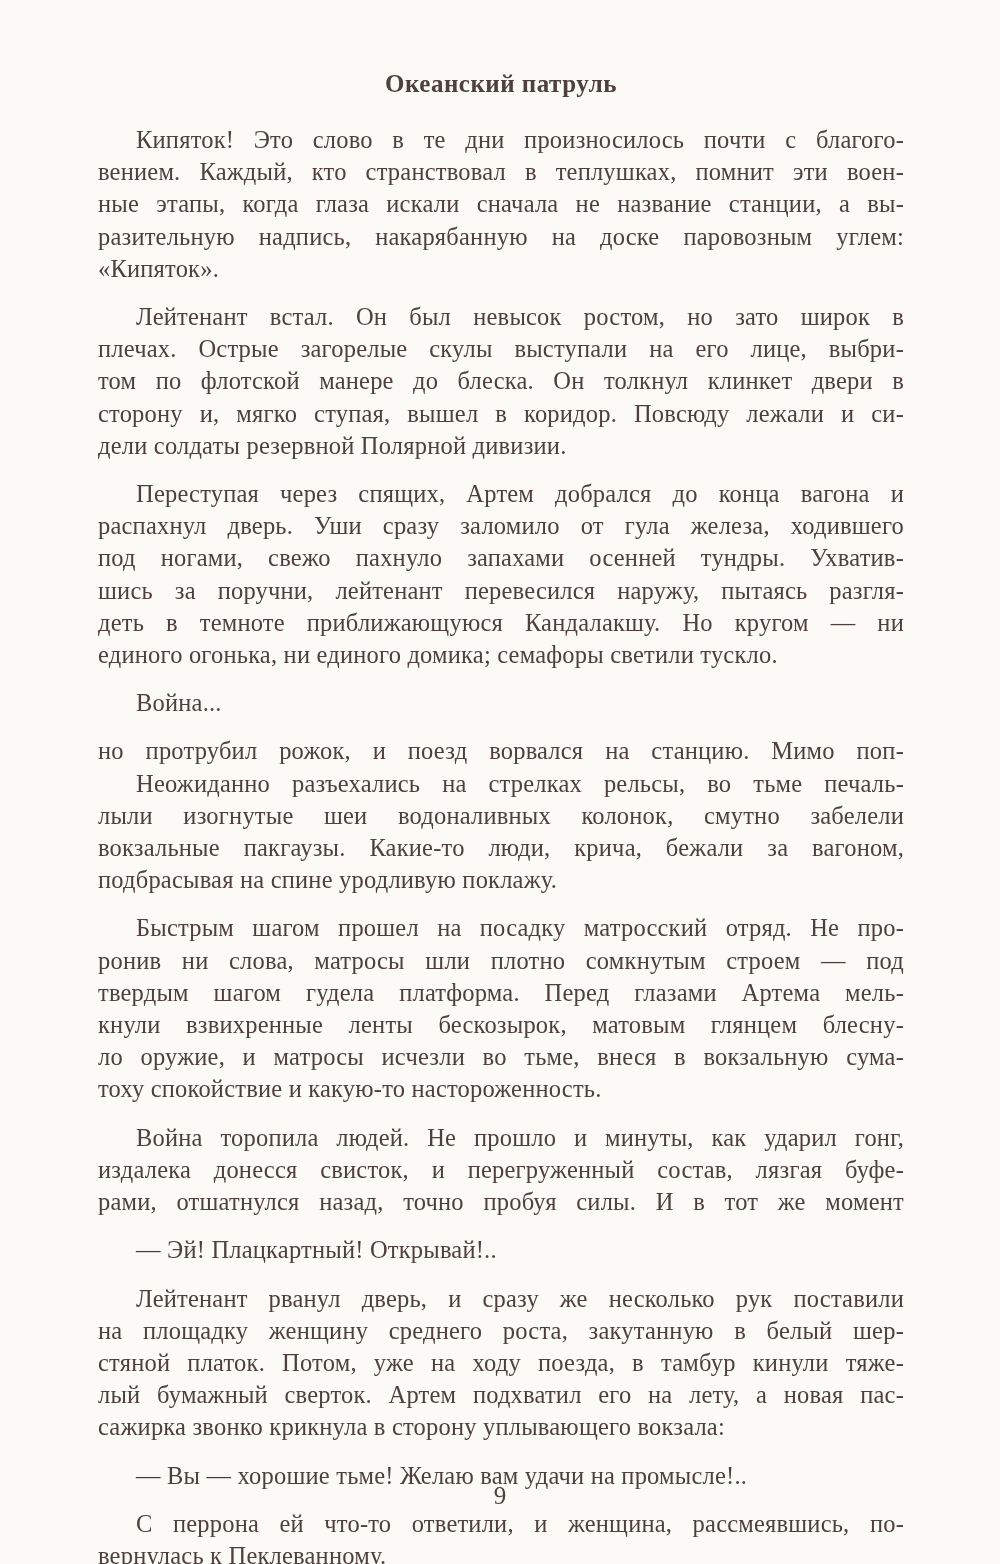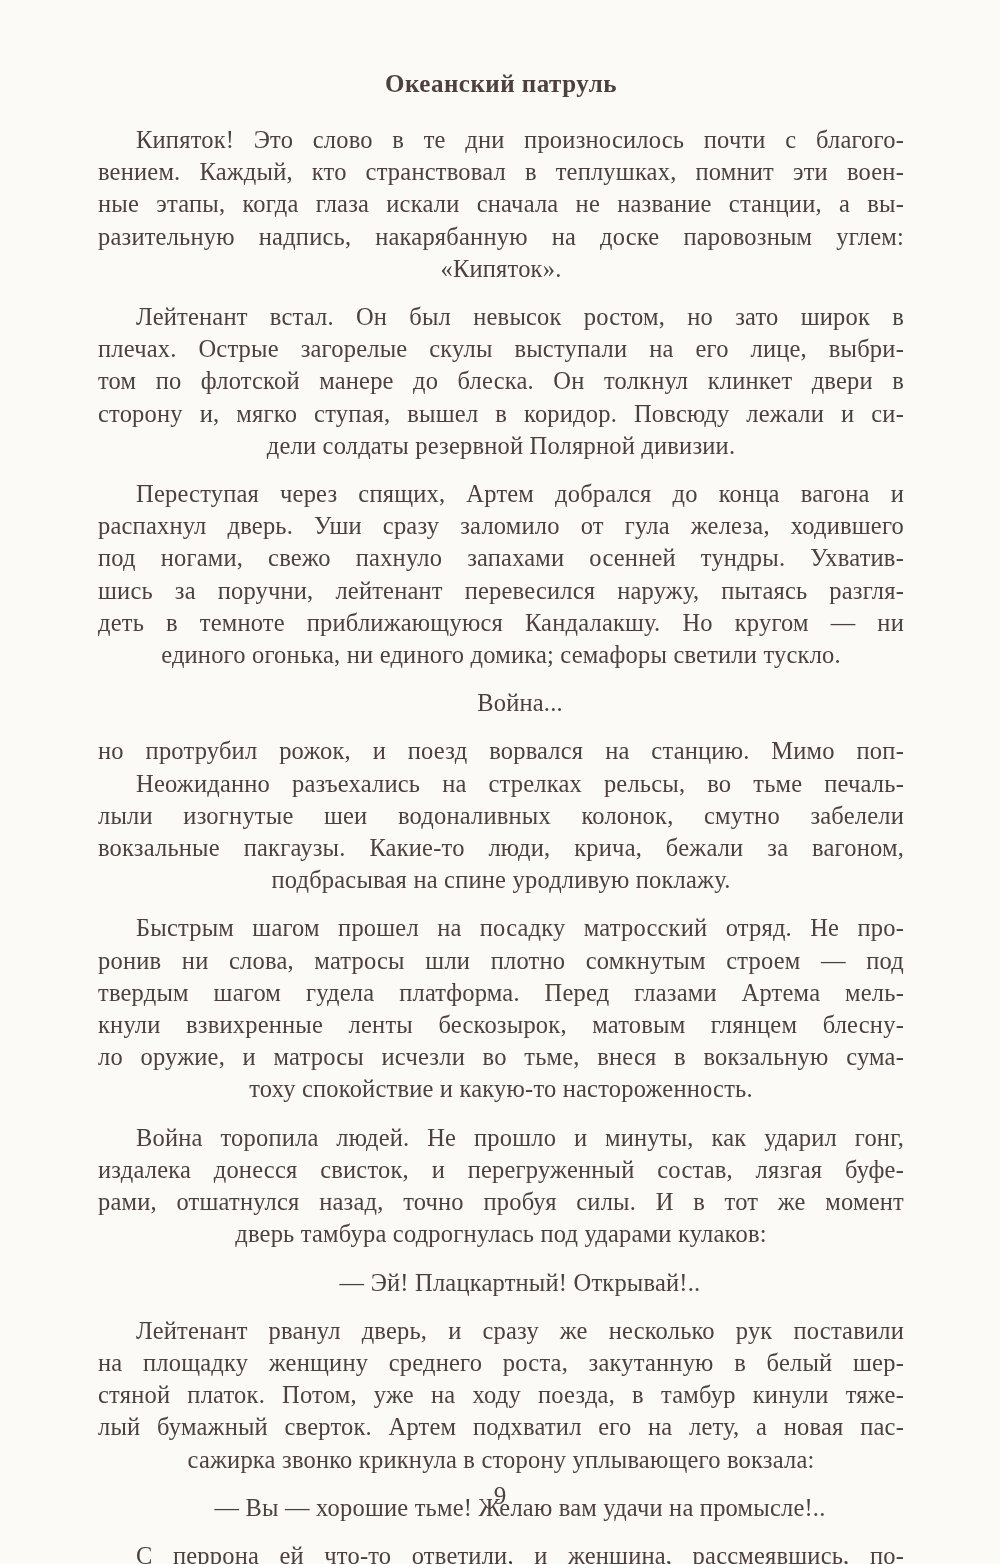--- a/index.html
+++ b/index.html
@@ -30,21 +30,21 @@
   }
   .text-block {
     font-size: 24.5px;
     line-height: 32.2px;
     letter-spacing: 0.2px;
   }
   .para {
     margin: 16px;
   }
   .line {
-    text-align: center;
+    text-align: left;
     white-space: normal;
   }
   .line.just {
     text-align: justify;
     -moz-text-align-last: justify;
     text-align-last: justify;
   }
   .line.first {
     text-indent: 38px;
   }
@@ -101,21 +101,20 @@
         <div class="line just">ронив ни слова, матросы шли плотно сомкнутым строем — под</div>
         <div class="line just">твердым шагом гудела платформа. Перед глазами Артема мель-</div>
         <div class="line just">кнули взвихренные ленты бескозырок, матовым глянцем блесну-</div>
         <div class="line just">ло оружие, и матросы исчезли во тьме, внеся в вокзальную сума-</div>
         <div class="line">тоху спокойствие и какую-то настороженность.</div>
       </div>
       <div class="para">
         <div class="line first just">Война торопила людей. Не прошло и минуты, как ударил гонг,</div>
         <div class="line just">издалека донесся свисток, и перегруженный состав, лязгая буфе-</div>
         <div class="line just">рами, отшатнулся назад, точно пробуя силы. И в тот же момент</div>
-        <div class="line">дверь тамбура содрогнулась под ударами кулаков:</div>
       </div>
       <div class="para">
         <div class="line first">— Эй! Плацкартный! Открывай!..</div>
       </div>
       <div class="para">
         <div class="line first just">Лейтенант рванул дверь, и сразу же несколько рук поставили</div>
         <div class="line just">на площадку женщину среднего роста, закутанную в белый шер-</div>
         <div class="line just">стяной платок. Потом, уже на ходу поезда, в тамбур кинули тяже-</div>
         <div class="line just">лый бумажный сверток. Артем подхватил его на лету, а новая пас-</div>
         <div class="line">сажирка звонко крикнула в сторону уплывающего вокзала:</div>

